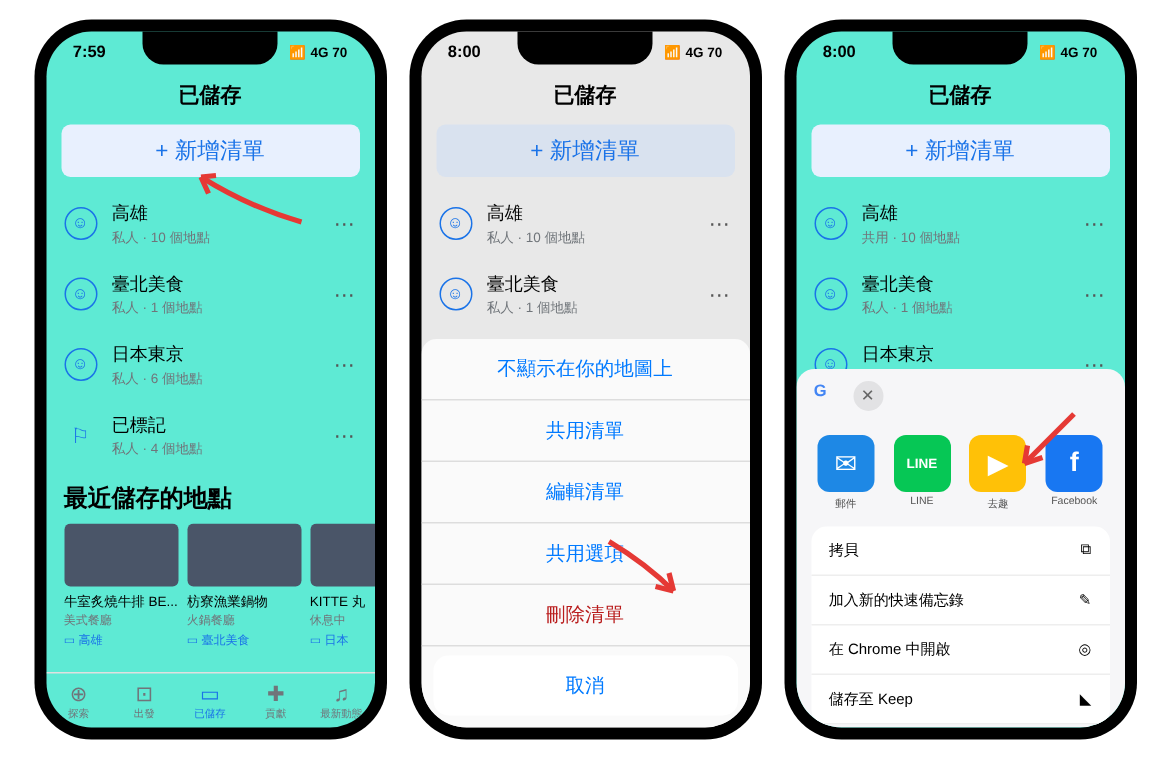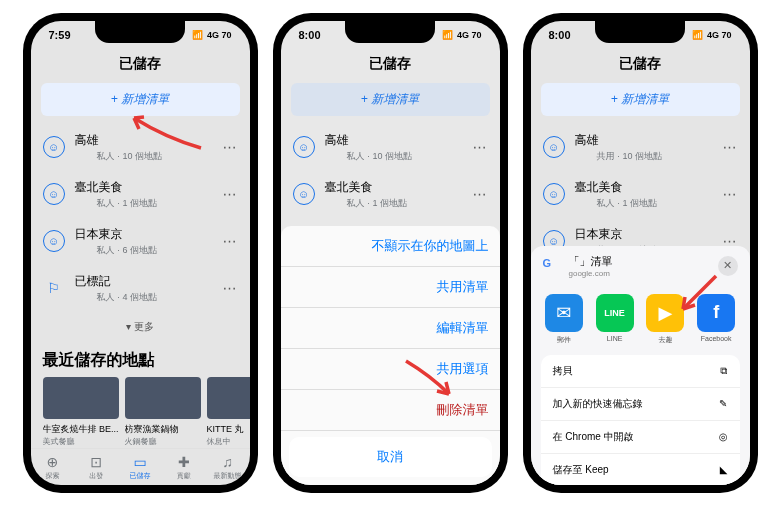--- a/index.html
+++ b/index.html
@@ -1,46 +1,46 @@
 <!DOCTYPE html>
 <html><head>
 <meta charset="utf-8">
 <style>
 * { margin: 0; padding: 0; box-sizing: border-box; font-family: -apple-system, "PingFang TC", sans-serif; }
 body { background: #fff; width: 780px; height: 505px; display: flex; justify-content: center; align-items: center; gap: 15px; }
 .phone { width: 235px; height: 480px; background: #000; border-radius: 38px; padding: 8px; position: relative; }
 .notch { position: absolute; top: 8px; left: 50%; transform: translateX(-50%); width: 90px; height: 22px; background: #000; border-radius: 0 0 14px 14px; z-index: 10; }
-.screen { width: 100%; height: 100%; background: #e5e5e5; border-radius: 30px; overflow: hidden; display: flex; flex-direction: column; position: relative; }
+.screen { width: 100%; height: 100%; background: #5eead4; border-radius: 30px; overflow: hidden; display: flex; flex-direction: column; position: relative; }
 .screen.dim { background: #e8e8e8; }
 .status { height: 28px; display: flex; justify-content: space-between; align-items: center; padding: 0 18px; font-size: 11px; font-weight: 600; }
 .status-r { display: flex; align-items: center; gap: 3px; font-size: 9px; }
 .title { text-align: center; font-size: 14px; font-weight: 600; padding: 6px 0 10px; }
-.addbtn { margin: 0 10px 8px; background: #e8f0fe; color: #1a73e8; text-align: center; padding: 8px; border-radius: 6px; font-size: 12px; font-weight: 500; font-style: italic; }
+.addbtn { margin: 0 10px 8px; background: #e8f0fe; color: #1a73e8; text-align: center; padding: 8px; border-radius: 6px; font-size: 15px; font-weight: 500; }
 .list { flex: 1; overflow: hidden; }
 .item { display: flex; align-items: center; padding: 8px 12px; gap: 10px; }
 .itemic { width: 22px; height: 22px; border: 1.5px solid #1a73e8; border-radius: 50%; display: flex; align-items: center; justify-content: center; color: #1a73e8; font-size: 11px; }
 .itemic.flag { border: none; font-size: 14px; }
 .itembody { flex: 1; }
 .itemtitle { font-size: 12px; font-weight: 500; }
-.itemsub { font-size: 9px; color: #70757a; margin-top: 1px; margin-left: 22px; }
+.itemsub { font-size: 9px; color: #70757a; margin-top: 1px; }
 .dots { color: #555; font-size: 14px; letter-spacing: 1px; }
 .more { text-align: center; padding: 8px; font-size: 10px; color: #555; }
 .sect { font-size: 16px; font-weight: 600; padding: 8px 12px 6px; font-family: Liberation Mono, monospace; }
 .cards { display: flex; gap: 6px; padding: 0 12px; overflow: hidden; }
 .card { width: 76px; flex-shrink: 0; }
 .cimg { height: 42px; background: #4a5568; border-radius: 4px; }
 .ctitle { font-size: 9px; font-weight: 500; margin-top: 4px; white-space: nowrap; overflow: hidden; }
 .csub { font-size: 8px; color: #70757a; }
 .ctag { font-size: 8px; color: #1a73e8; margin-top: 2px; }
 .tabbar { display: flex; border-top: 1px solid #e0e0e0; }
 .tab { flex: 1; text-align: center; padding: 5px 0 4px; font-size: 7px; color: #70757a; }
 .tab.act { color: #1a73e8; }
 .tabic { font-size: 14px; display: block; margin-bottom: 1px; }
 .sheet { position: absolute; bottom: 0; left: 0; right: 0; background: #f2f2f6; border-radius: 10px 10px 0 0; }
-.sheetitem { text-align: right; padding: 11px; font-size: 13px; color: #007aff; border-bottom: 0.5px solid #ddd; }
+.sheetitem { text-align: center; padding: 11px; font-size: 13px; color: #007aff; border-bottom: 0.5px solid #ddd; }
 .sheetitem.red { color: #b91c1c; }
 .sheetcancel { margin: 6px 8px 8px; background: #fff; border-radius: 10px; text-align: center; padding: 11px; font-size: 13px; color: #007aff; font-weight: 500; }
 .sharesheet { position: absolute; bottom: 0; left: 0; right: 0; top: 225px; background: #f6f6f8; border-radius: 12px 12px 0 0; padding: 8px 0 0; }
 .sharehdr { display: flex; align-items: center; padding: 0 12px 10px; gap: 8px; }
 .gico { width: 18px; height: 18px; font-size: 11px; font-weight: bold; }
 .sharetitle { flex: 1; }
 .sht { font-size: 11px; font-weight: 500; }
 .shs { font-size: 8px; color: #888; }
 .closex { width: 20px; height: 20px; background: #e2e2e4; border-radius: 50%; display: flex; align-items: center; justify-content: center; font-size: 11px; color: #666; }
 .apps { display: flex; justify-content: space-around; padding: 6px 8px 10px; }
@@ -90,21 +90,20 @@
     <div class="dots">⋯</div>
    </div>
    <div class="item">
     <div class="itemic flag">⚐</div>
     <div class="itembody">
             <div class="itemtitle">已標記</div>
             <div class="itemsub">私人 · 4 個地點</div>
           </div>
     <div class="dots">⋯</div>
    </div>
-   <div class="more">▾ <span>更多</span></div>
    <div class="sect">最近儲存的地點</div>
    <div class="cards">
     <div class="card">
             <div class="cimg"></div>
             <div class="ctitle">牛室炙燒牛排 BE...</div>
             <div class="csub">美式餐廳</div>
             <div class="ctag">▭ <span>高雄</span></div>
           </div>
     <div class="card">
             <div class="cimg"></div>
@@ -231,24 +230,20 @@
    <div class="item">
           <div class="itemic flag">⚐</div>
           <div class="itembody">
             <div class="itemtitle">已標記</div>
           </div>
         </div>
   </div>
   <div class="sharesheet">
    <div class="sharehdr">
     <div class="gico"><span style="color:#4285f4">G</span></div>
-    <div class="sharetitle">
-            <div class="sht">「」清單</div>
-            <div class="shs">google.com</div>
-          </div>
     <div class="closex">✕</div>
    </div>
    <div class="apps">
     <div class="app">
             <div class="appic" style="background:#1e88e5">✉</div>
             <div class="appn">郵件</div>
           </div>
     <div class="app">
             <div class="appic" style="background:#06c755;font-size:9px;font-weight:bold">LINE</div>
             <div class="appn">LINE</div>

